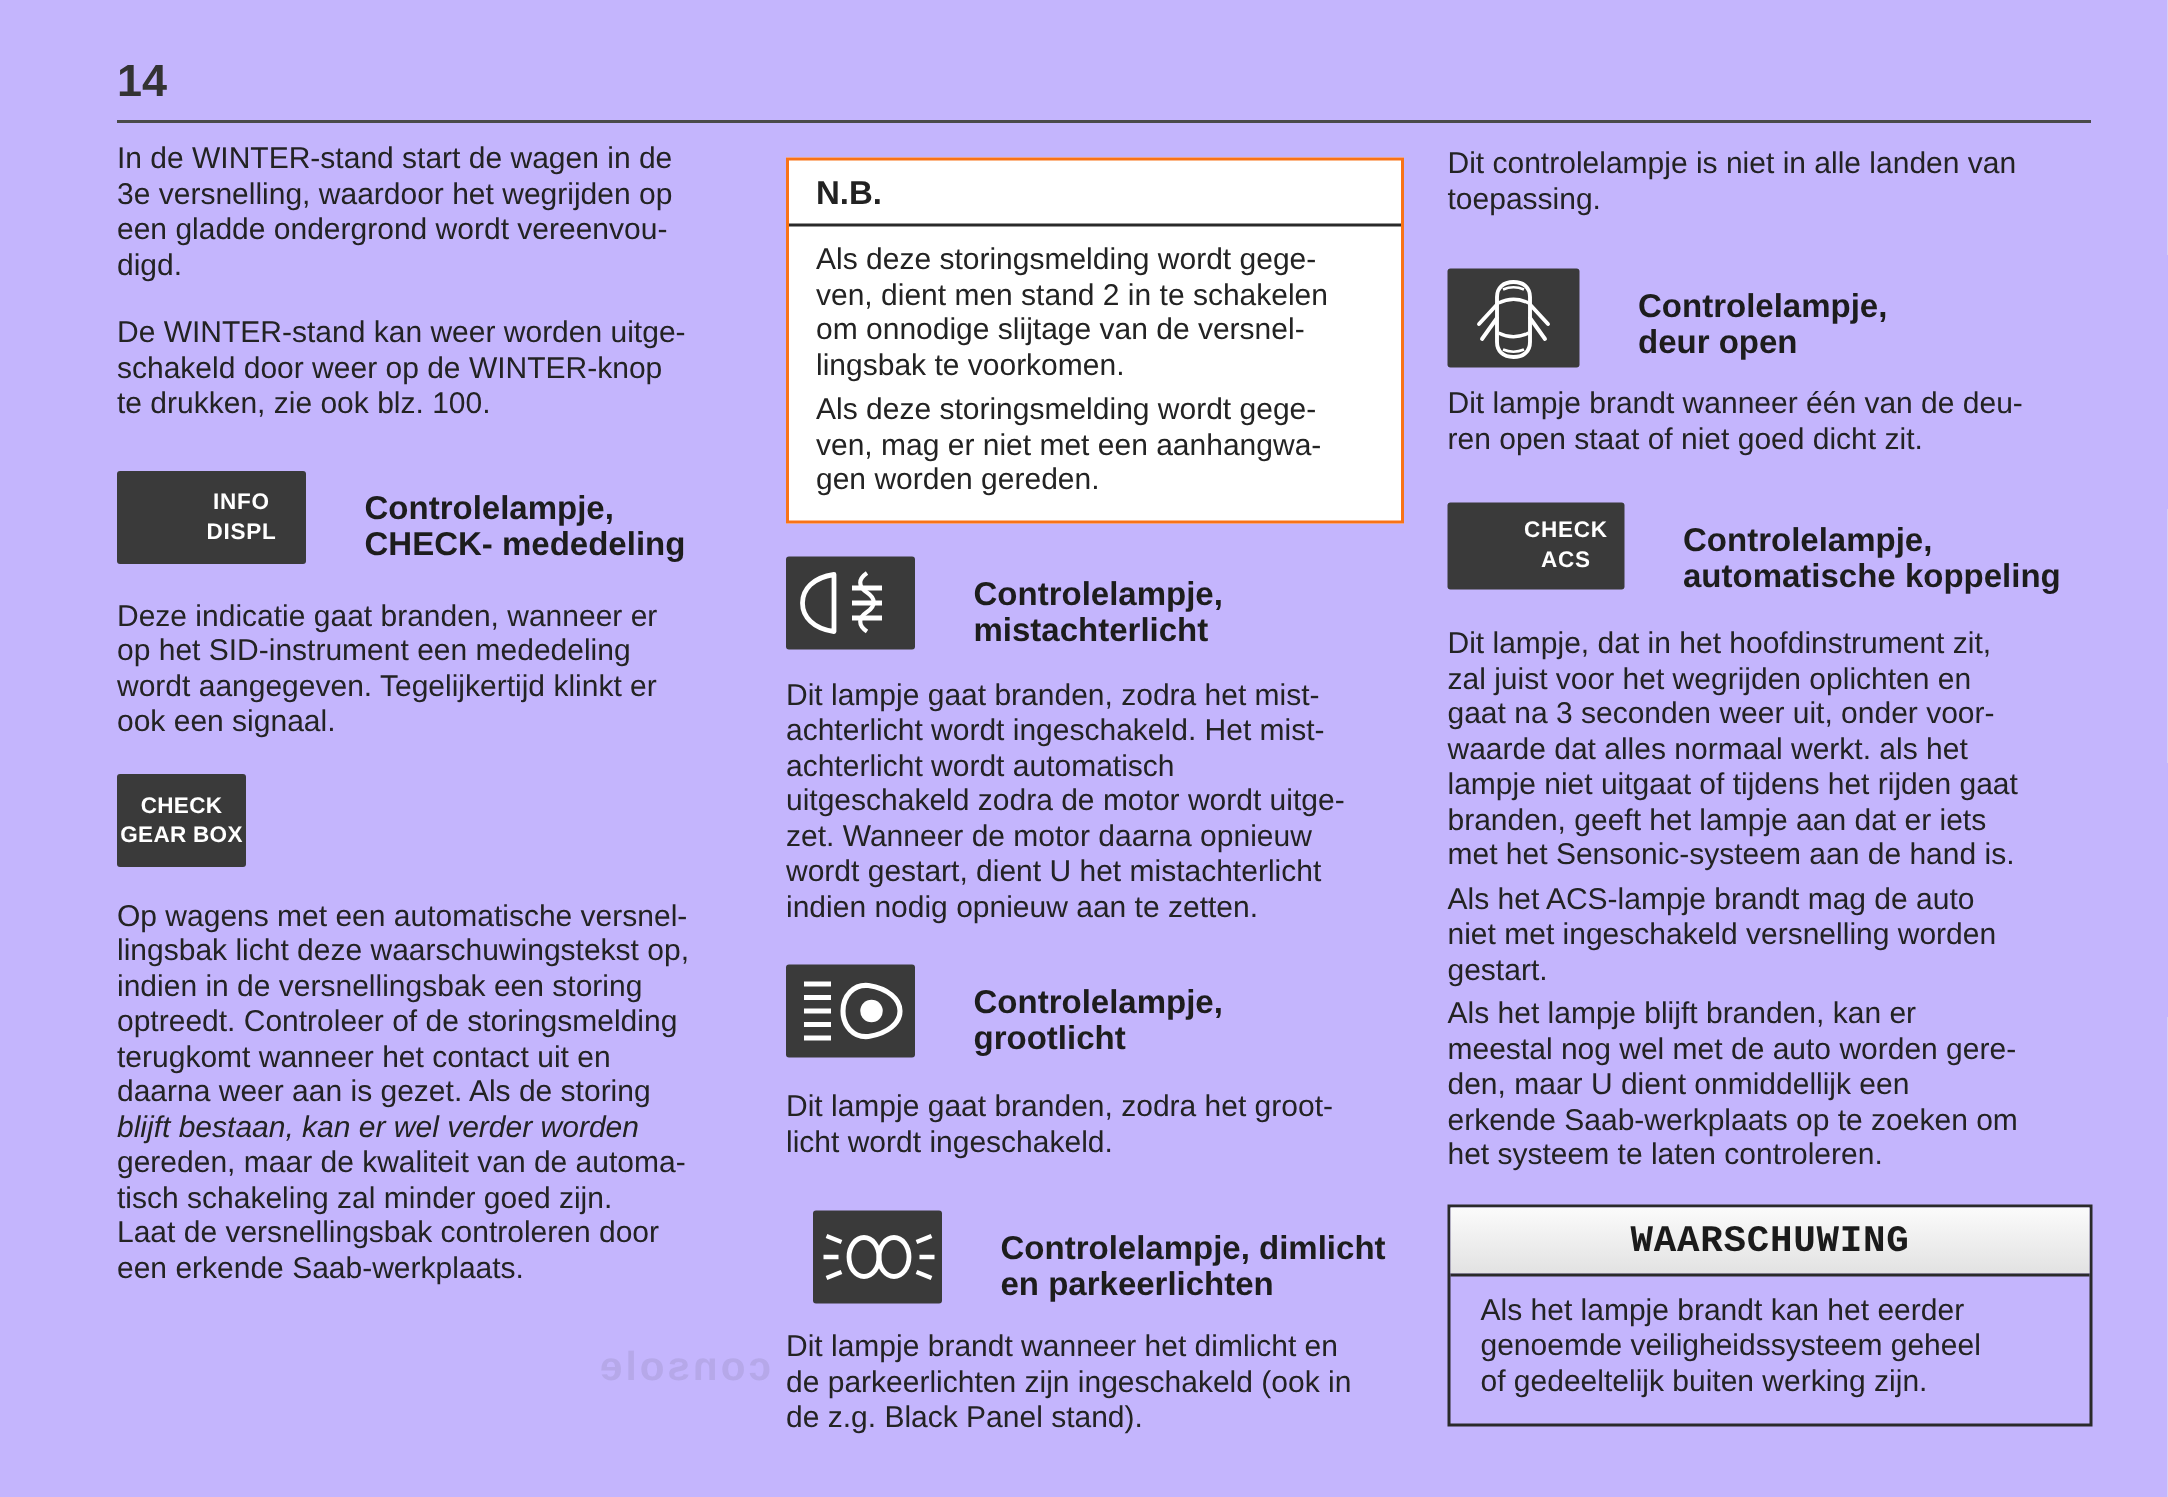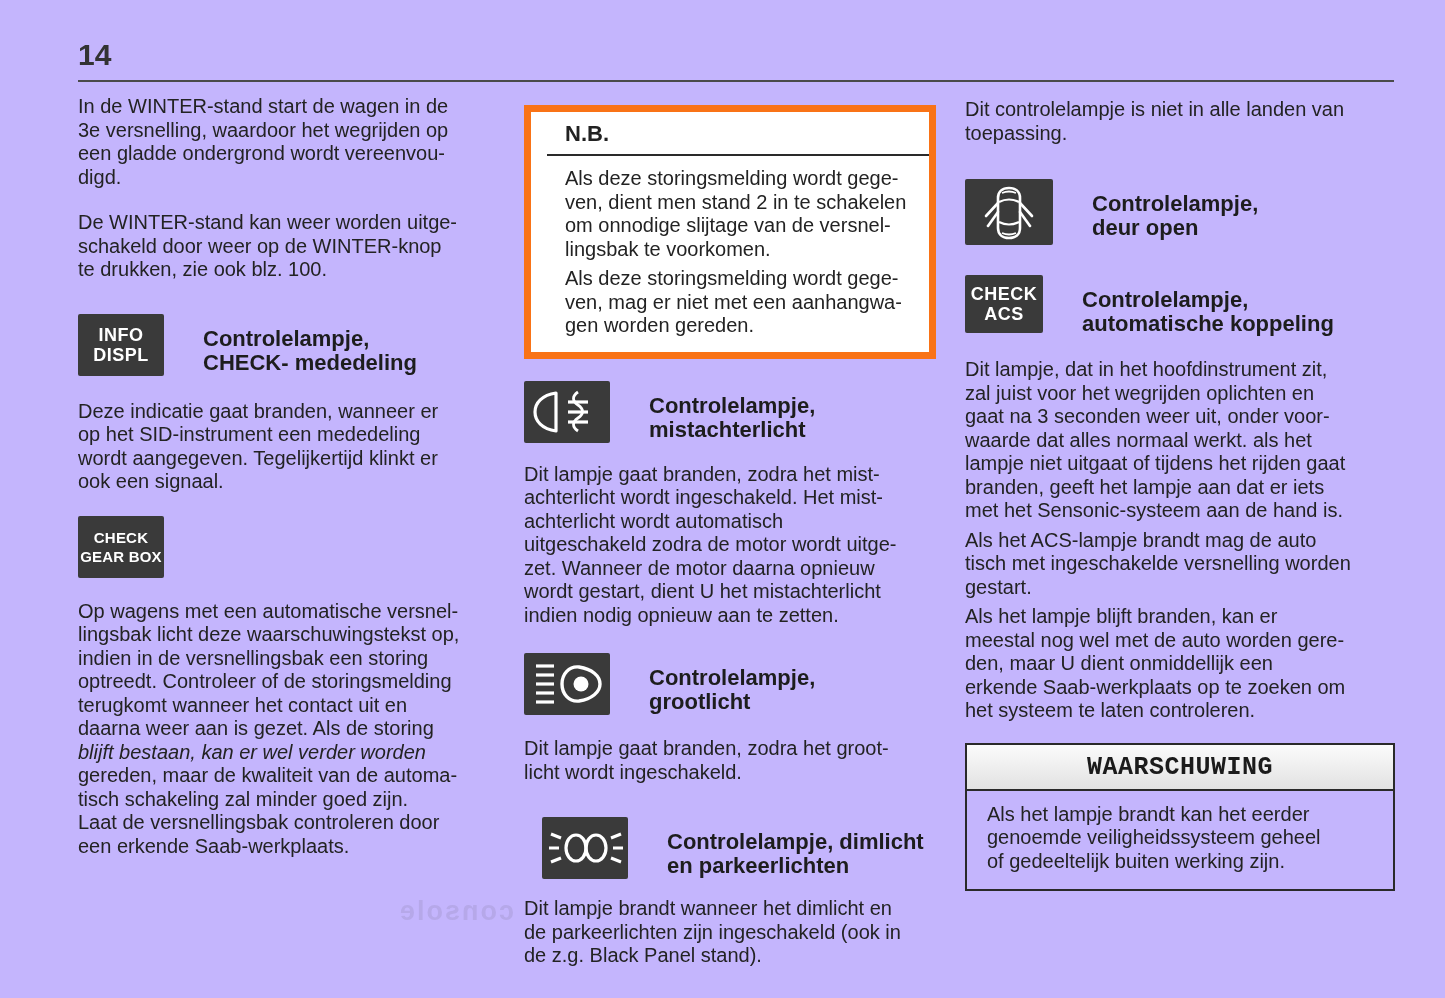--- a/index.html
+++ b/index.html
@@ -20,35 +20,35 @@
   .it { font-style:italic; }
 
   .sec-row { display:flex; align-items:flex-start; }
   .sec-heading { white-space:pre-line; font-weight:bold; font-size:22px; line-height:24px; padding-top:13px; margin-left:39px; color:#1d1d1d; }
 
   .badge {
     flex:0 0 auto; width:86px; height:62px; background:#3a3a3a; border-radius:2px;
     display:flex; align-items:center; justify-content:center; text-align:center;
     color:#fff; font-weight:bold; white-space:pre-line;
   }
-  .badge-text-lg { font-size:18px; line-height:20px; letter-spacing:0.5px; }
+  .badge-text-lg { font-size:15px; line-height:20px; letter-spacing:0.5px;padding-left:40px; }
   .badge-text-sm { font-size:15px; line-height:19px; letter-spacing:0.2px; }
   .badge svg { display:block; }
   .badge-car { width:88px; height:66px; }
   .badge-acs { width:78px; height:58px; }
 
   
   .lc-para2 { margin-top:22px; }
   .lc-row1  { margin-top:32px; }
   .lc-body1 { margin-top:24px; }
   .lc-row2  { margin-top:22px; }
   .lc-body2 { margin-top:22px; }
 
   
-  .nb-box { border:7px solid #f97316; background:#fff;padding-left:16px; }
+  .nb-box { border:2px solid #f97316; background:#fff; }
   .nb-head { font-weight:bold; font-size:22px; padding:9px 18px 7px 18px; border-bottom:2px solid #2a2a2a; }
   .nb-body { padding:11px 16px 14px 18px; }
   .nb-body p + p { margin-top:6px; }
   .mc-row-fog { margin-top:22px; }
   .mc-body-fog { margin-top:20px; }
   .mc-row-hb { margin-top:26px; }
   .mc-body-hb { margin-top:22px; }
   .mc-row-dim { margin-top:33px;margin-left:18px; }
   .mc-body-dim { margin-top:18px; }
 
@@ -207,36 +207,38 @@
           <path d="M37 54 Q44 57 51 54" fill="none" stroke="#fff" stroke-width="1.8"></path>
           <line x1="33" y1="24" x2="21" y2="37" stroke="#fff" stroke-width="2.6" stroke-linecap="round"></line>
           <line x1="33" y1="33" x2="23" y2="47" stroke="#fff" stroke-width="2.6" stroke-linecap="round"></line>
           <line x1="55" y1="24" x2="67" y2="37" stroke="#fff" stroke-width="2.6" stroke-linecap="round"></line>
           <line x1="55" y1="33" x2="65" y2="47" stroke="#fff" stroke-width="2.6" stroke-linecap="round"></line>
         </svg>
       </div>
       <div class="sec-heading">Controlelampje,
 deur open</div>
     </div>
+    <p class="body rc-body-door">Dit lampje brandt wanneer één van de deu-
+ren open staat of niet goed dicht zit.</p>
 
     <div class="sec-row rc-row-acs">
       <div class="badge badge-acs badge-text-lg">CHECK
 ACS</div>
       <div class="sec-heading">Controlelampje,
 automatische koppeling</div>
     </div>
     <p class="body rc-acs-p1">Dit lampje, dat in het hoofdinstrument zit,
 zal juist voor het wegrijden oplichten en
 gaat na 3 seconden weer uit, onder voor-
 waarde dat alles normaal werkt. als het
 lampje niet uitgaat of tijdens het rijden gaat
 branden, geeft het lampje aan dat er iets
 met het Sensonic-systeem aan de hand is.</p>
     <p class="body rc-acs-p2">Als het ACS-lampje brandt mag de auto
-tisch met ingeschakelde versnelling worden
+niet met ingeschakeld versnelling worden
 gestart.</p>
     <p class="body rc-acs-p3">Als het lampje blijft branden, kan er
 meestal nog wel met de auto worden gere-
 den, maar U dient onmiddellijk een
 erkende Saab-werkplaats op te zoeken om
 het systeem te laten controleren.</p>
 
     <div class="warn-box">
       <div class="warn-head">WAARSCHUWING</div>
       <div class="warn-body">

